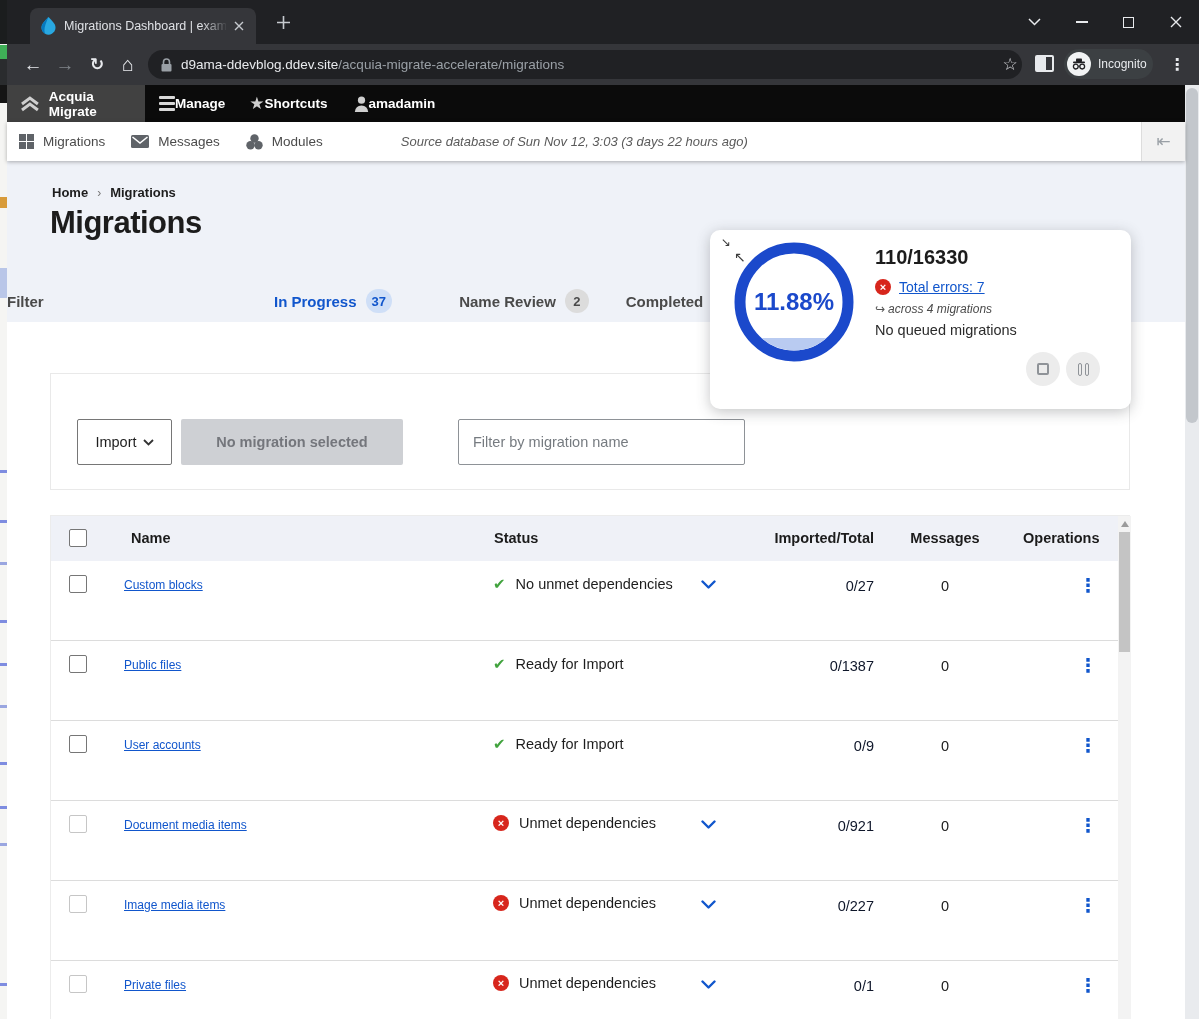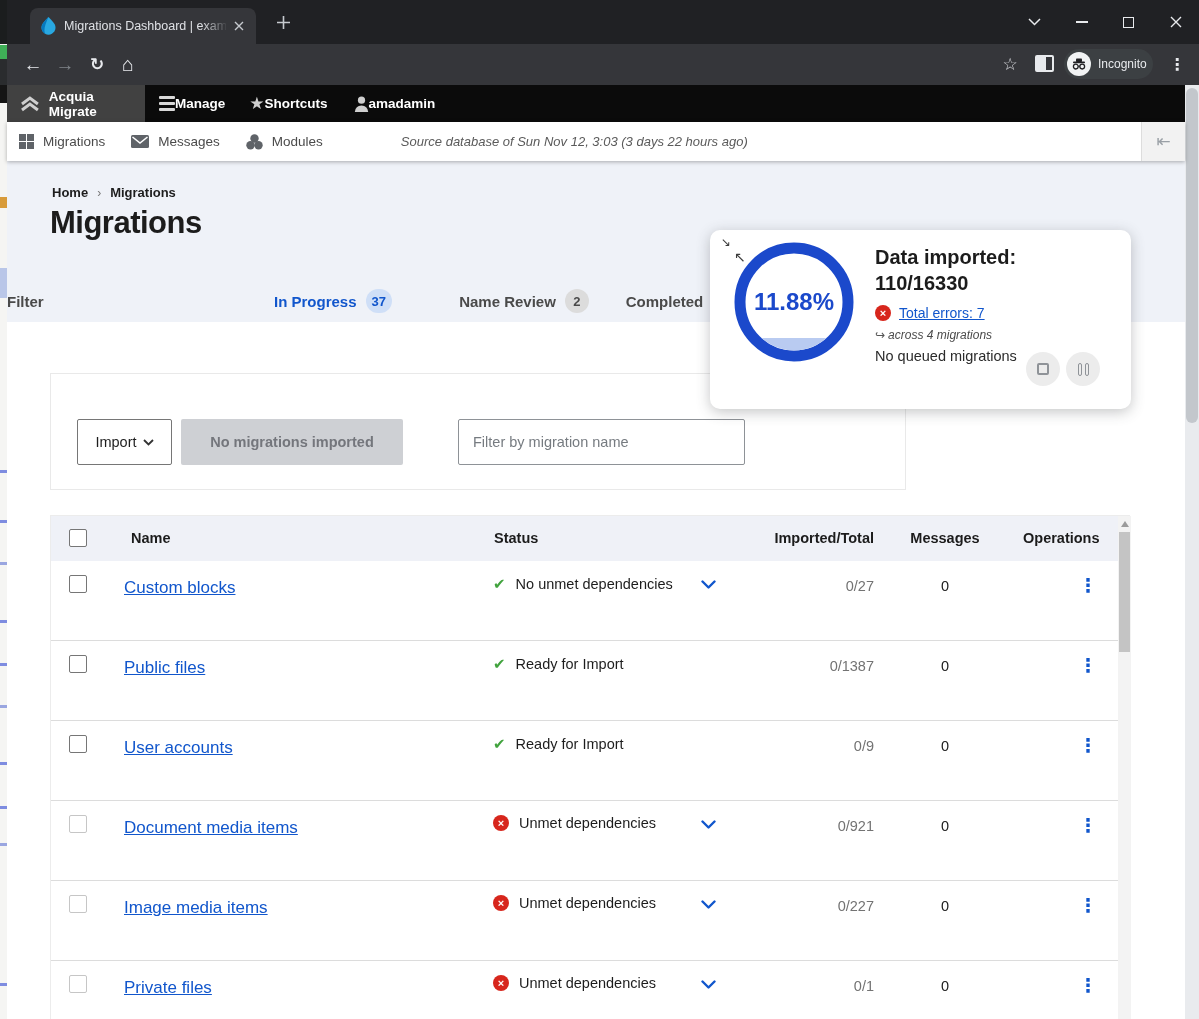--- a/index.html
+++ b/index.html
@@ -89,21 +89,21 @@
     display:flex; align-items:center; justify-content:center; font-size:13px; padding:0 6px; }
   .ptab.active { color:var(--accent-blue); }
   .ptab.active .badge { background:#cfdff7; color:var(--accent-blue); }
   .ptab:nth-of-type(1) { left:43px; width:182px; }
   .ptab:nth-of-type(2) { left:250px; width:152px; }
   .ptab:nth-of-type(3) { left:452px; width:130px; }
   .ptab:nth-of-type(4) { left:634px; width:80px; }
   #tab-underline { position:absolute; left:43px; top:158px; width:182px; height:4px; background:var(--accent-blue); border-radius:1px; }
 
   
-  #controls-card { left:43px; top:212px; width:856px; height:117px; background:#fff; border:1px solid #e9e9e9; }
+  #controls-card { left:43px; top:212px; width:1080px; height:117px; background:#fff; border:1px solid #e9e9e9; }
   #import-btn { position:absolute; left:26px; top:45px; width:95px; height:46px; background:#fff; border:1px solid #767676;
     border-radius:2px; display:flex; align-items:center; justify-content:center; gap:6px; font-size:14.5px; color:#1d1d1d; }
   #noselect-btn { position:absolute; left:130px; top:45px; width:222px; height:46px; background:#ced0d4; border:none;
     border-radius:2px; font-weight:bold; font-size:14.5px; color:#74767c; font-family:inherit; }
   #filter-input { position:absolute; left:407px; top:45px; width:287px; height:46px; border:1px solid #8e9297; border-radius:2px;
     padding:0 14px; font-size:14.5px; color:#333; font-family:inherit; }
   #filter-input::placeholder { color:#767b80; }
 
   
   #table-card { left:43px; top:354px; width:1080px; height:504px; background:#fff; border:1px solid #ececec; border-bottom:none; }
@@ -113,27 +113,27 @@
   #th-name { left:80px; }
   #th-status { left:443px; }
   #th-imported { left:711px; width:112px; text-align:right; }
   #th-messages { left:856px; width:76px; text-align:center; }
   #th-ops { left:972px; }
   .cbox { position:absolute; width:18px; height:18px; background:#fff; border:1px solid #767676; border-radius:2px; }
   .cbox.disabled { border-color:#c6c6c6; }
   #rows { position:absolute; left:0; top:45px; width:1067px; }
   .trow { position:relative; width:1067px; height:80px; border-bottom:1px solid #dcdcdc; background:#fff; }
   .trow .cbox { left:18px; top:14px; }
-  .row-link { position:absolute; left:73px; top:17px; font-size:17px; color:var(--link-blue); text-decoration:underline; }
+  .row-link { position:absolute; left:73px; top:17px; font-size:12px; color:var(--link-blue); text-decoration:underline; }
   .status-cell { position:absolute; left:442px; top:14px; display:flex; align-items:center; gap:10px; font-size:14.5px; color:#1d1d1d; }
   .ok-check { color:var(--ok-green); font-size:15px; }
   .err-bubble { width:16px; height:16px; border-radius:50%; background:var(--error-red); color:#fff;
     display:flex; align-items:center; justify-content:center; font-size:11px; font-weight:bold; }
   .status-chev { position:absolute; left:650px; top:19px; }
-  .cell-imported { position:absolute; left:711px; top:17px; width:112px; text-align:right; font-size:14.5px; color:#737373; }
+  .cell-imported { position:absolute; left:711px; top:17px; width:112px; text-align:right; font-size:14.5px; color:#0f172a; }
   .cell-messages { position:absolute; left:856px; top:17px; width:76px; text-align:center; font-size:14.5px; color:#1c1c1c; }
   .cell-ops { position:absolute; left:1026px; top:13px; width:22px; text-align:center; font-size:19px; font-weight:bold;
     color:var(--accent-blue); letter-spacing:0; cursor:pointer; }
   
   #tbl-scroll { position:absolute; left:1067px; top:0; width:13px; height:504px; background:#f3f3f3; }
   #tbl-scroll-up { position:absolute; left:2.5px; top:5px; width:0; height:0;
     border-left:4px solid transparent; border-right:4px solid transparent; border-bottom:6px solid #9b9b9b; }
   #tbl-thumb { position:absolute; left:1px; top:16px; width:11px; height:120px; background:#c4c4c4; }
 
   
@@ -226,20 +226,27 @@
         </svg>
     </span>
   </div>
 </div>
 
 <div id="addressbar" class="abs">
   <span class="navic" style="left:12px">←</span>
   <span class="navic" id="nav-forward" style="left:44px">→</span>
   <span class="navic" id="nav-reload" style="left:76px">↻</span>
   <span class="navic" style="left:107px;font-size:20px">⌂</span>
+  <div id="url-pill">
+    <svg width="11" height="14" viewBox="0 0 11 14">
+      <rect x="0.5" y="6" width="10" height="7.5" rx="1" fill="#9aa0a6"></rect>
+      <path d="M2.5 6 V4 a3 3 0 0 1 6 0 V6" fill="none" stroke="#9aa0a6" stroke-width="1.6"></path>
+    </svg>
+    <span id="url-text"><span class="domain">d9ama-ddevblog.ddev.site</span><span class="path">/acquia-migrate-accelerate/migrations</span></span>
+  </div>
   <span id="star-btn">☆</span>
   <span id="sidepanel-btn"></span>
   <div id="incog-chip">
     <span id="incog-circle">
       <svg width="14" height="12" viewBox="0 0 14 12">
         <rect x="4" y="0.5" width="6" height="3.5" rx="0.8" fill="#202124"></rect>
         <rect x="1" y="3.6" width="12" height="1.6" rx="0.8" fill="#202124"></rect>
         <circle cx="3.8" cy="8.6" r="2.4" fill="none" stroke="#202124" stroke-width="1.3"></circle>
         <circle cx="10.2" cy="8.6" r="2.4" fill="none" stroke="#202124" stroke-width="1.3"></circle>
         <path d="M6 8.4 Q7 7.7 8 8.4" fill="none" stroke="#202124" stroke-width="1.1"></path>
@@ -337,21 +344,21 @@
       </div>
     </div>
 
   <div id="controls-card" class="abs">
     <div id="import-btn">
       <span>Import</span>
       <svg width="11" height="7" viewBox="0 0 11 7">
           <path d="M1 1 L5.5 5.5 L10 1" fill="none" stroke="#333" stroke-width="1.8"></path>
         </svg>
     </div>
-    <button id="noselect-btn" disabled="">No migrations imported</button>
+    <button id="noselect-btn" disabled="">No migration selected</button>
     <input id="filter-input" placeholder="Filter by migration name" style="">
   </div>
 
   <div id="table-card" class="abs">
     <div id="thead">
       <span class="cbox" id="th-check"></span>
       <span class="th" id="th-name">Name</span>
       <span class="th" id="th-status">Status</span>
       <span class="th" id="th-imported">Imported/Total</span>
       <span class="th" id="th-messages">Messages</span>
@@ -458,21 +465,20 @@
       <svg width="140" height="140" viewBox="0 0 140 140">
         <clipPath id="liquidclip">
             <circle cx="70" cy="70" r="48.5"></circle>
           </clipPath>
         <circle cx="70" cy="70" r="54" fill="#ffffff" stroke="#1b49cb" stroke-width="11"></circle>
         <rect x="0" y="106" width="140" height="34" fill="#b9cbf1" clip-path="url(#liquidclip)"></rect>
       </svg>
     </div>
     <div id="percent">11.88%</div>
     <div id="ov-col">
-      <div class="ov-h">Data imported:</div>
       <div class="ov-h">110/16330</div>
       <div id="ov-errors">
         <span class="err-bubble">×</span>
         <a id="errors-link" href="#">Total errors: 7</a>
       </div>
       <div id="ov-across"><span class="hook">↪</span><span>across 4 migrations</span></div>
       <div id="ov-queued">No queued migrations</div>
     </div>
     <span class="ctrl-circle" id="stop-btn">
         <span class="stop-ic"></span>

